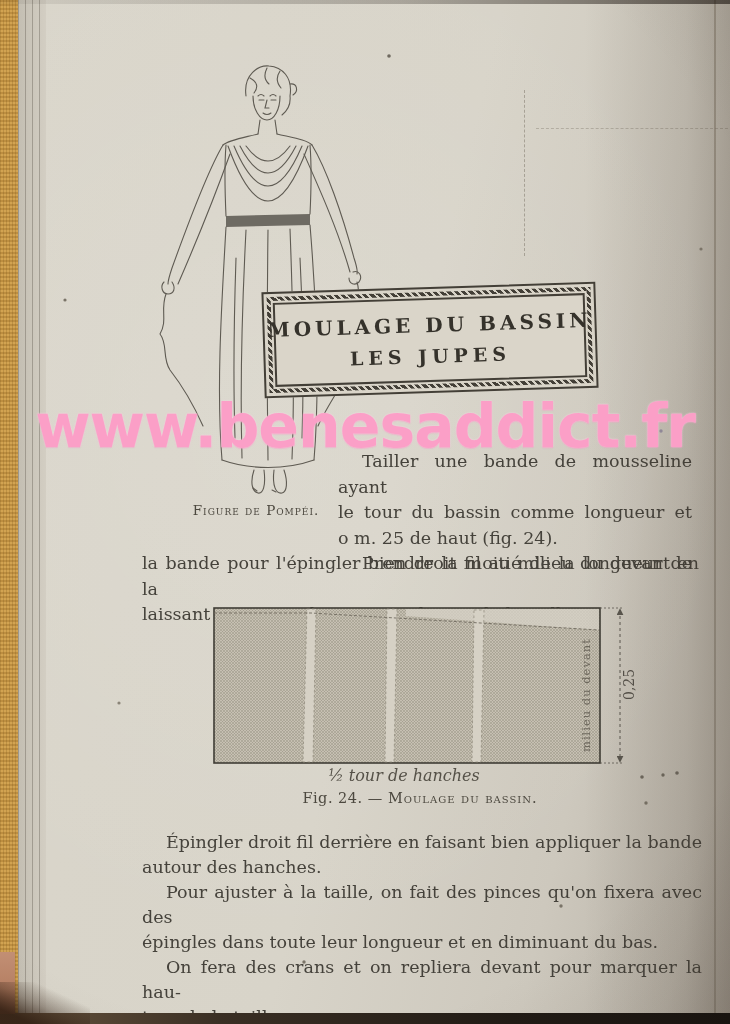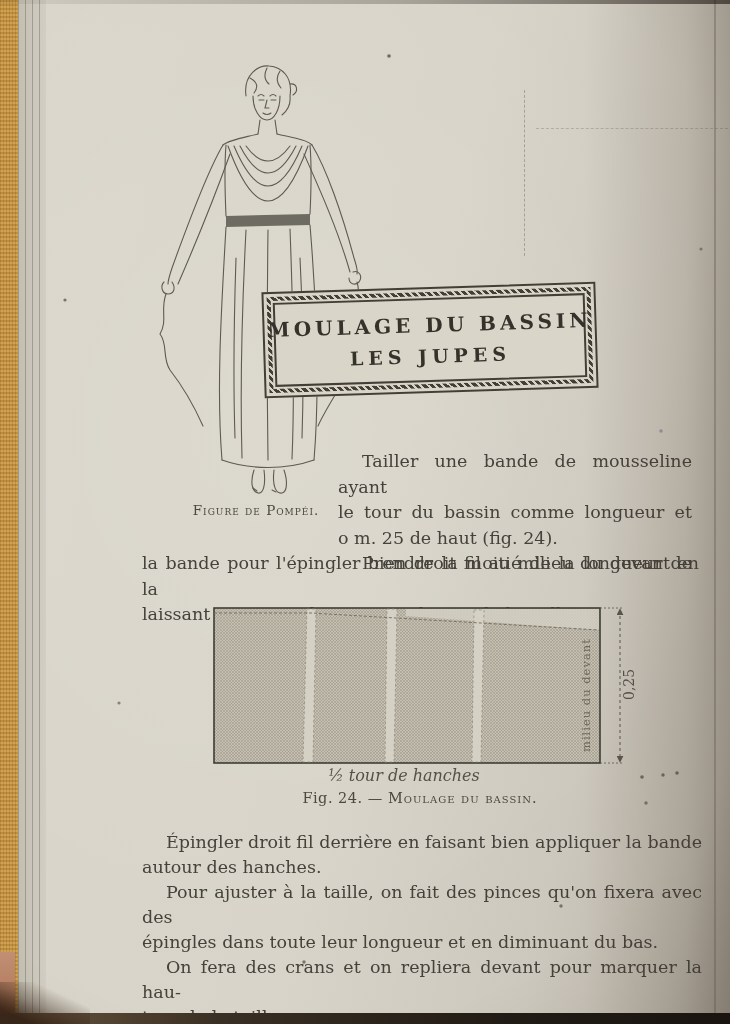--- a/index.html
+++ b/index.html
@@ -222,20 +222,21 @@
 
   <div class="bodytext">
     <div class="textline j ind">Épingler droit fil derrière en faisant bien appliquer la bande</div>
     <div class="textline">autour des hanches.</div>
     <div class="textline j ind">Pour ajuster à la taille, on fait des pinces qu'on fixera avec des</div>
     <div class="textline">épingles dans toute leur longueur et en diminuant du bas.</div>
     <div class="textline j ind">On fera des crans et on repliera devant pour marquer la hau-</div>
     <div class="textline">teur de la taille,</div>
   </div>
 
+  <div class="watermark">www.benesaddict.fr</div>
 
   <div class="vignette"></div>
   <div class="page-curve-line"></div>
   <div class="top-strip"></div>
   <div class="bottom-strip"></div>
   <div class="finger"></div>
   <div class="corner-shadow"></div>
 
 </div>
 

